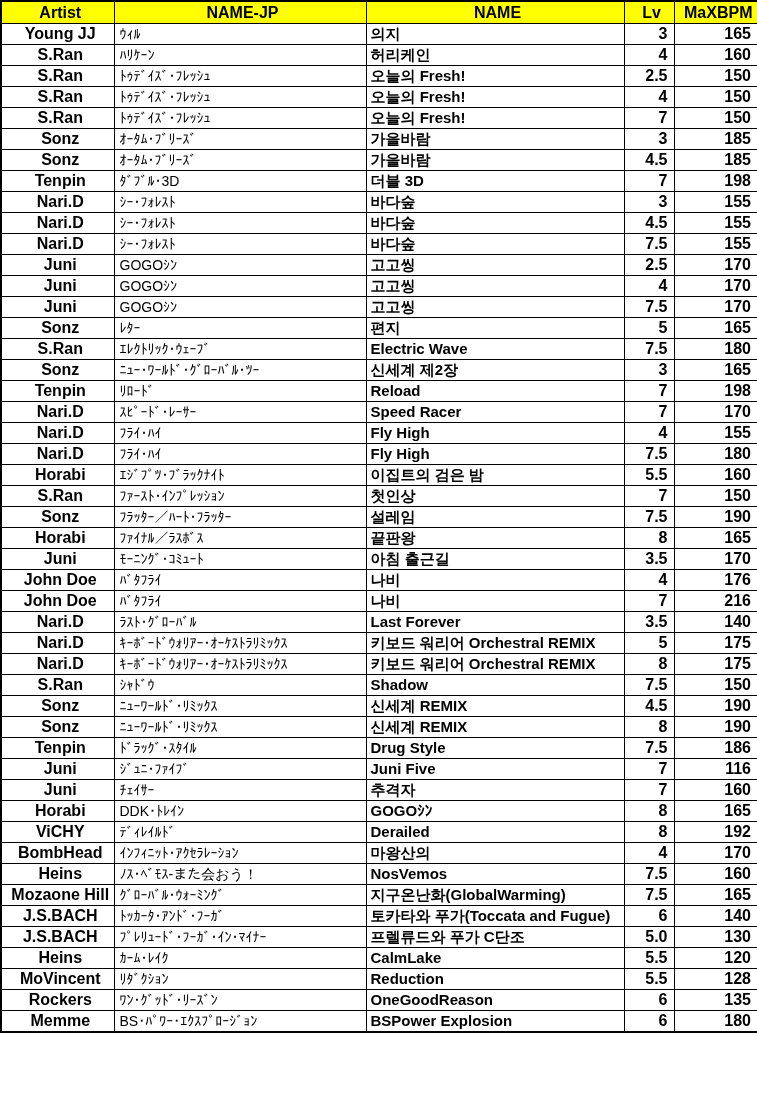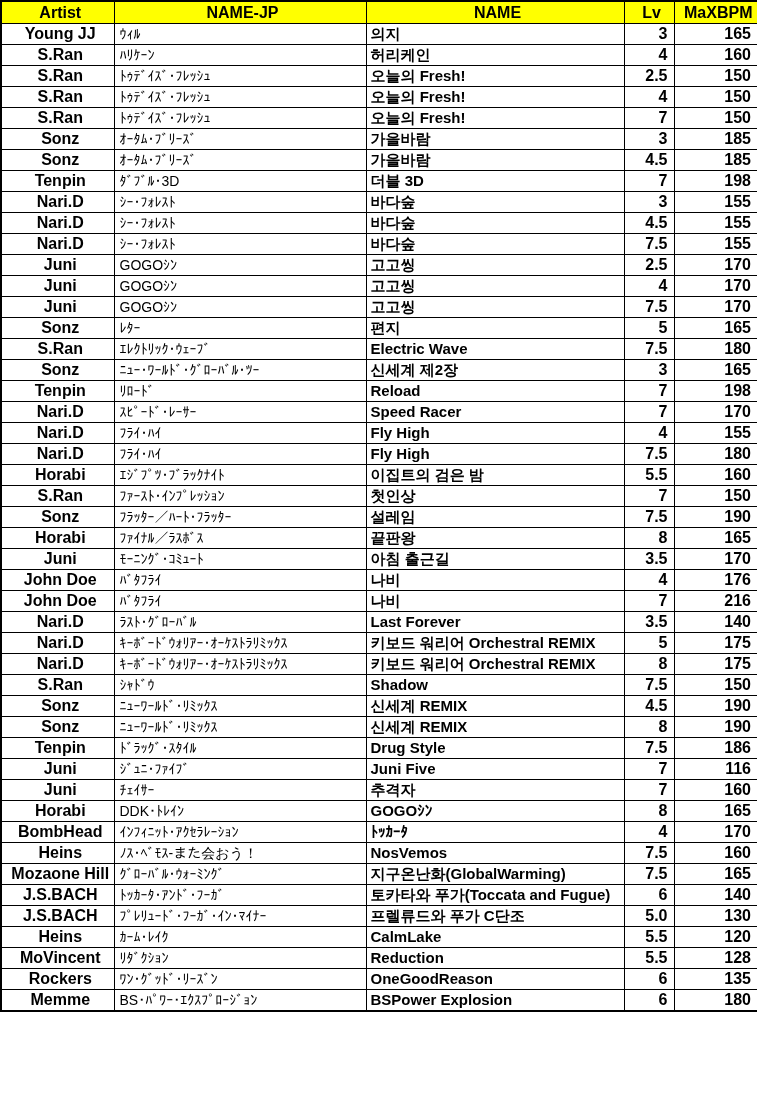--- a/index.html
+++ b/index.html
@@ -347,23 +347,30 @@
         <td class="bpm-cell">160</td>
       </tr>
       <tr>
         <td class="artist-cell">Horabi</td>
         <td class="name-jp-cell">DDK･ﾄﾚｲﾝ</td>
         <td class="name-cell">GOGOｼﾝ</td>
         <td class="lv-cell">8</td>
         <td class="bpm-cell">165</td>
       </tr>
       <tr>
+        <td class="artist-cell">ViCHY</td>
+        <td class="name-jp-cell">ﾃﾞｨﾚｲﾙﾄﾞ</td>
+        <td class="name-cell">Derailed</td>
+        <td class="lv-cell">8</td>
+        <td class="bpm-cell">192</td>
+      </tr>
+      <tr>
         <td class="artist-cell">BombHead</td>
         <td class="name-jp-cell">ｲﾝﾌｨﾆｯﾄ･ｱｸｾﾗﾚｰｼｮﾝ</td>
-        <td class="name-cell">ﾄｯｶｰﾀ</td>
+        <td class="name-cell">마왕산의</td>
         <td class="lv-cell">4</td>
         <td class="bpm-cell">170</td>
       </tr>
       <tr>
         <td class="artist-cell">Heins</td>
         <td class="name-jp-cell">ﾉｽ･ﾍﾞﾓｽ-また会おう！</td>
         <td class="name-cell">NosVemos</td>
         <td class="lv-cell">7.5</td>
         <td class="bpm-cell">160</td>
       </tr>

